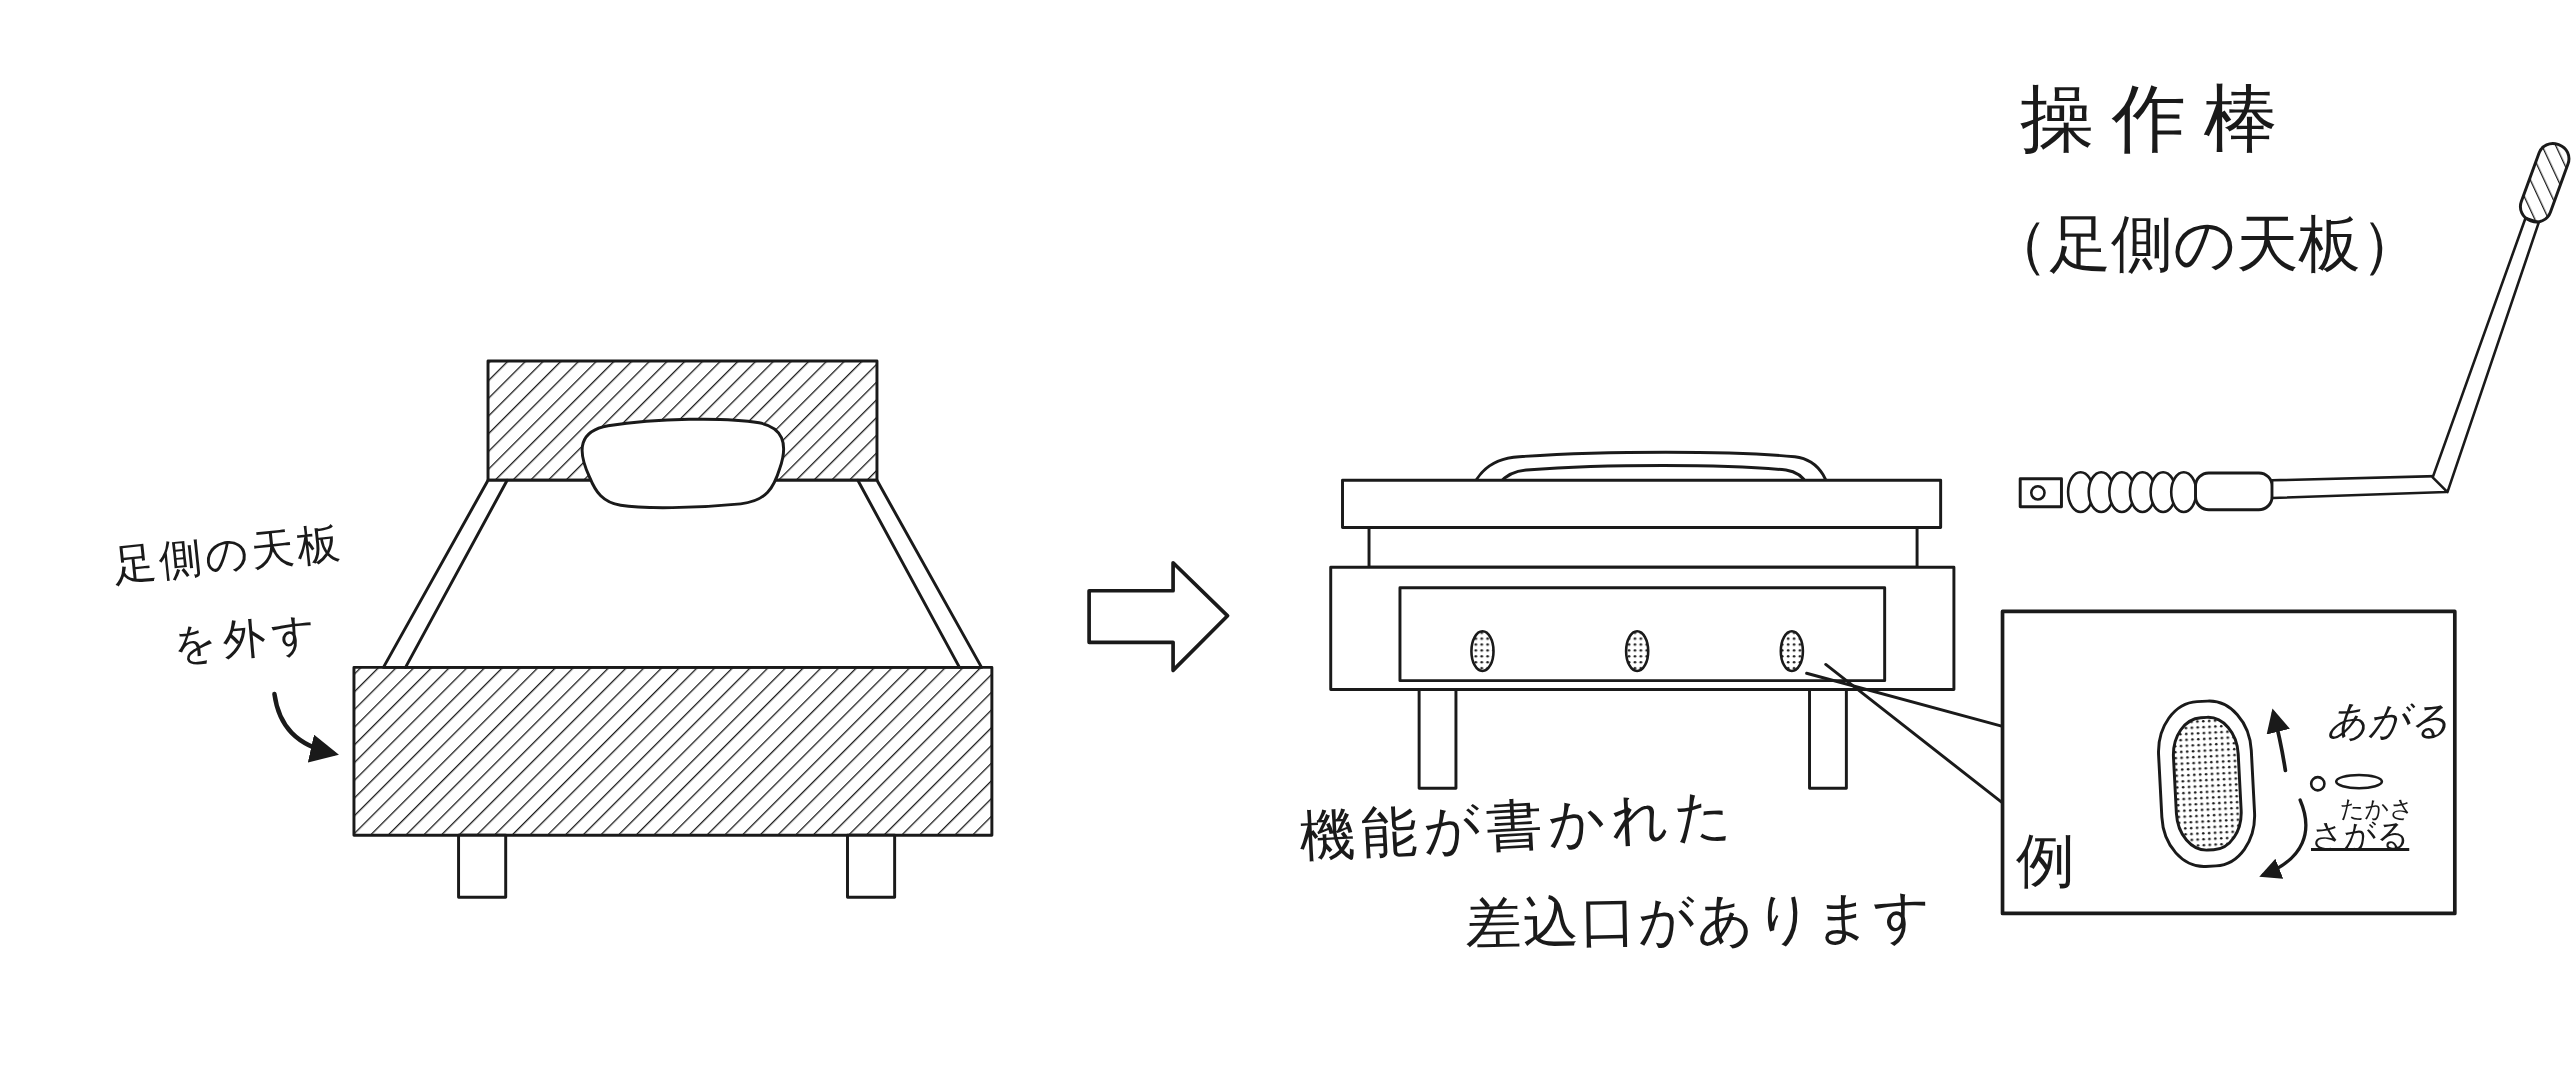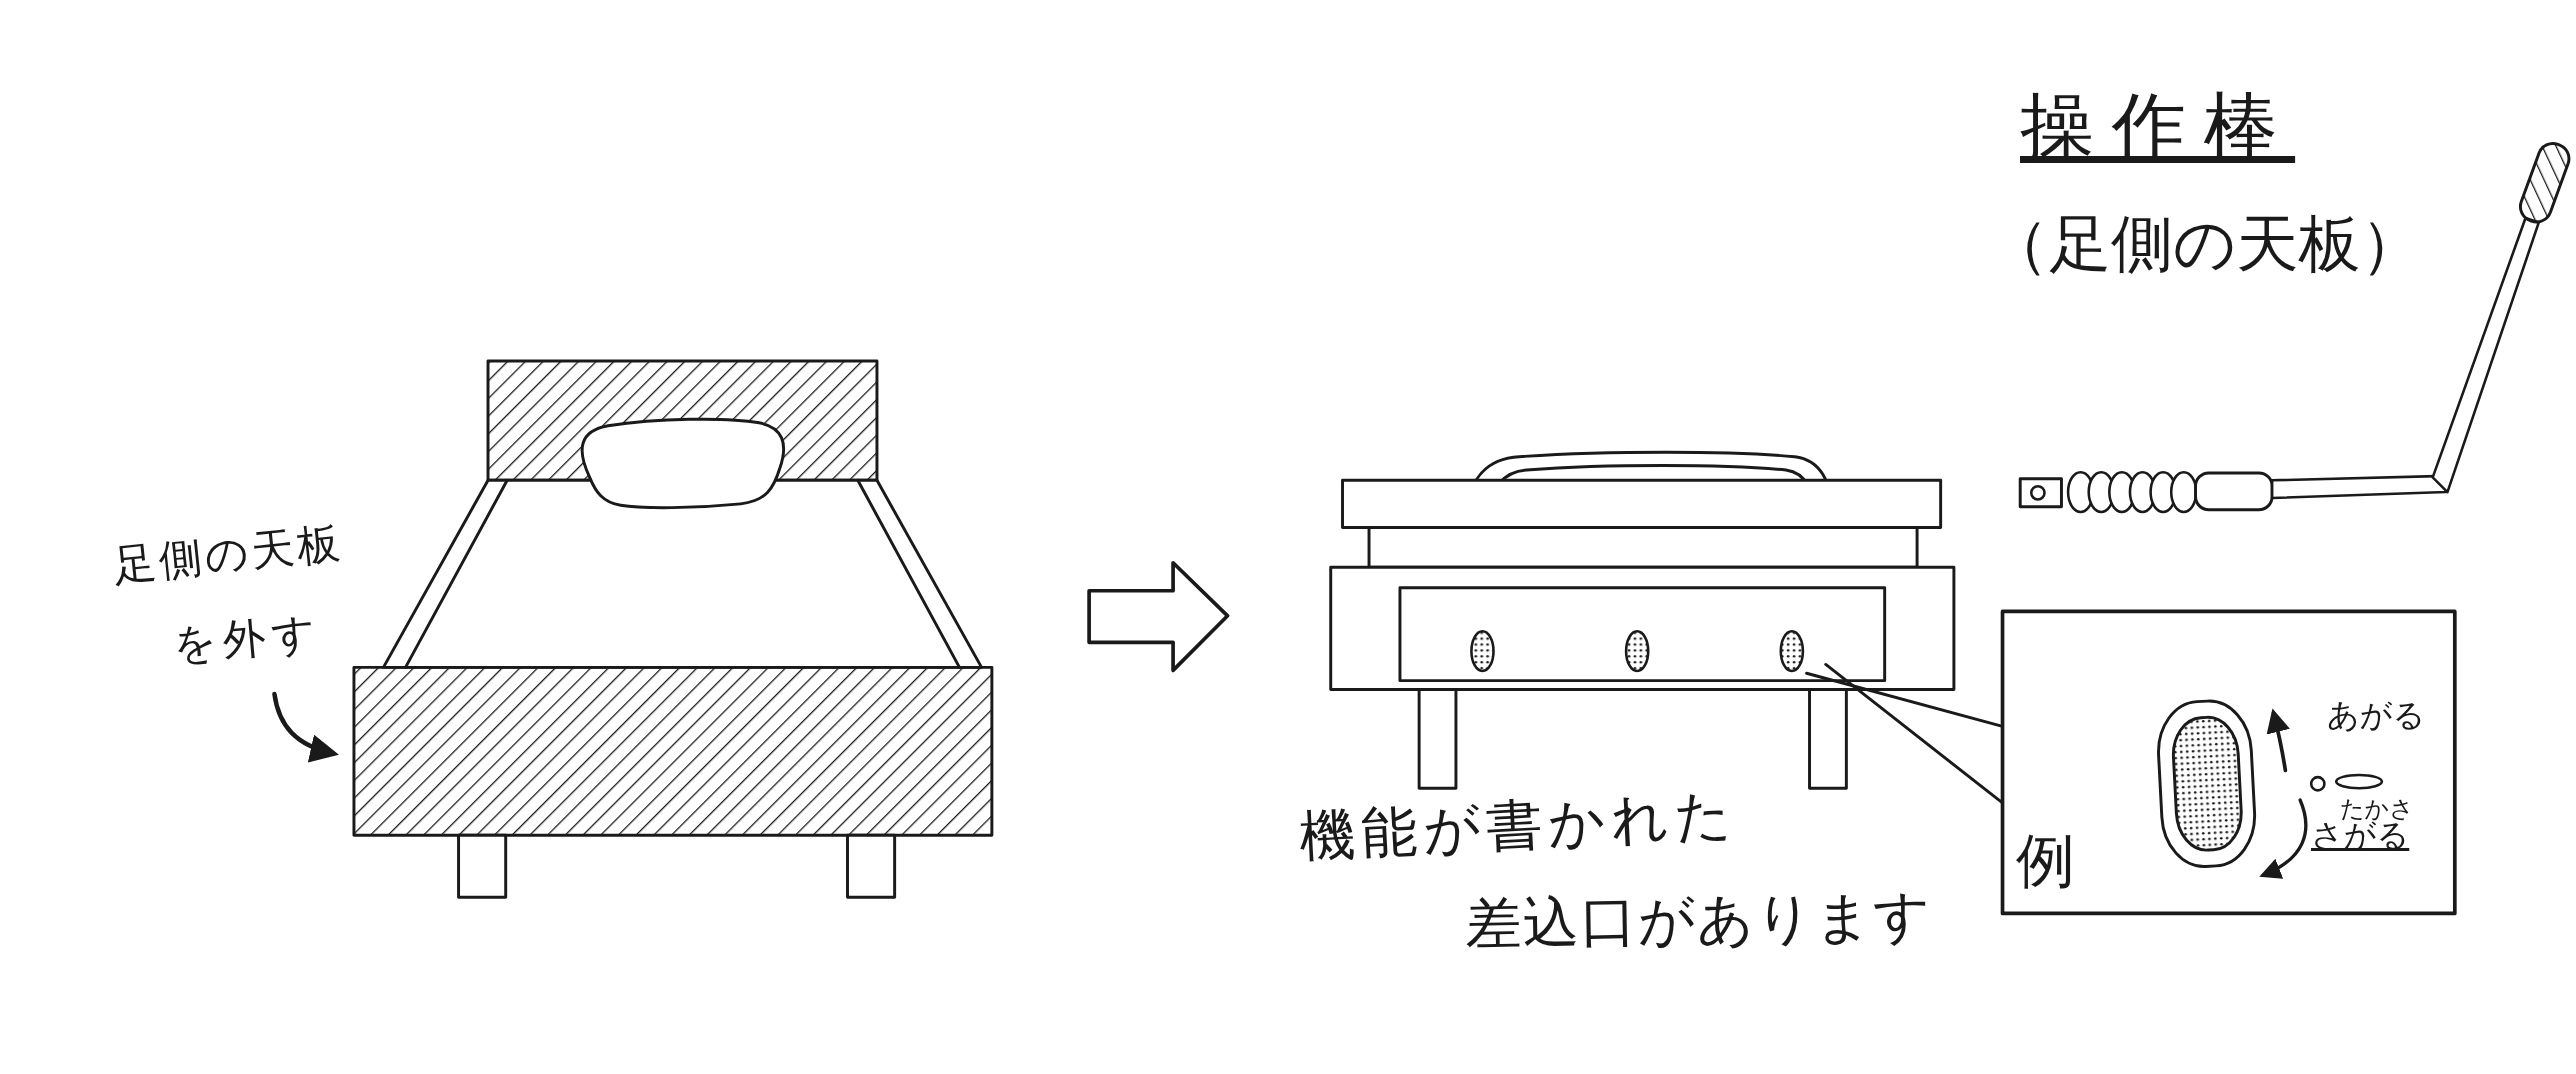--- a/index.html
+++ b/index.html
@@ -20,24 +20,24 @@
     white-space: nowrap;
     color: #1a1a1a;
     transform-origin: left top;
     line-height: 1.05;
     user-select: none;
   }
   .lbl-foot1   { left: 111px;  top: 544px;  font-size: 43px; transform: rotate(-6deg); letter-spacing: 2.9px; }
   .lbl-foot2   { left: 171px;  top: 623px;  font-size: 43px; transform: rotate(-5deg); letter-spacing: 5.9px; }
   .lbl-mid1    { left: 1298px; top: 808px; font-size: 56px; transform: rotate(-3deg); letter-spacing: 5.9px; }
   .lbl-mid2    { left: 1465px; top: 895px; font-size: 56px; transform: rotate(-1deg); letter-spacing: 1.5px; }
-  .lbl-handle1 { left: 2020px; top: 88px;  font-size: 74px; letter-spacing: 17.7px; text-decoration: underline; }
+  .lbl-handle1 { left: 2020px; top: 80px;  font-size: 74px; letter-spacing: 17.7px; }
   .lbl-handle2 { left: 1987px; top: 211px;  font-size: 62px; }
   .lbl-inset-title { left: 2050px; top: 640px; font-size: 42px; }
-  .lbl-up      { left: 2327px; top: 699px;  font-size: 32px; }
+  .lbl-up      { left: 2327px; top: 699px;  font-size: 40px; font-style: italic; }
   .lbl-height  { left: 2340px; top: 797px; font-size: 24px; }
   .lbl-down    { left: 2311px; top: 819px; font-size: 32px; text-decoration: underline; }
   .lbl-example { left: 2016px; top: 830px; font-size: 59px; }
 </style>
 </head>
 <body>
 
 <div class="canvas">
 
   <svg class="sketch-svg" width="2576" height="1074" viewBox="0 0 3496 1458">

